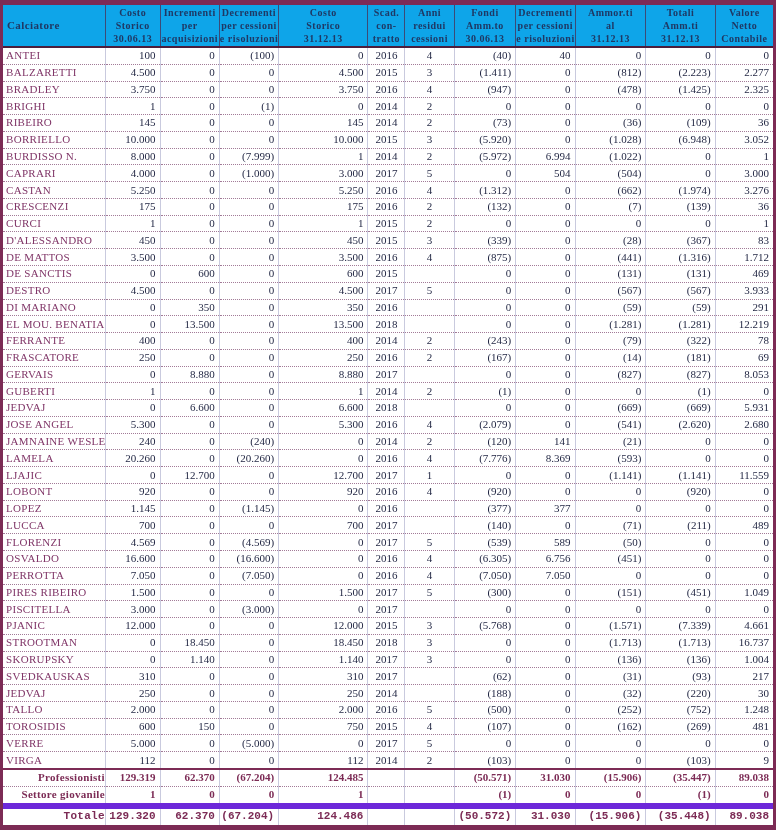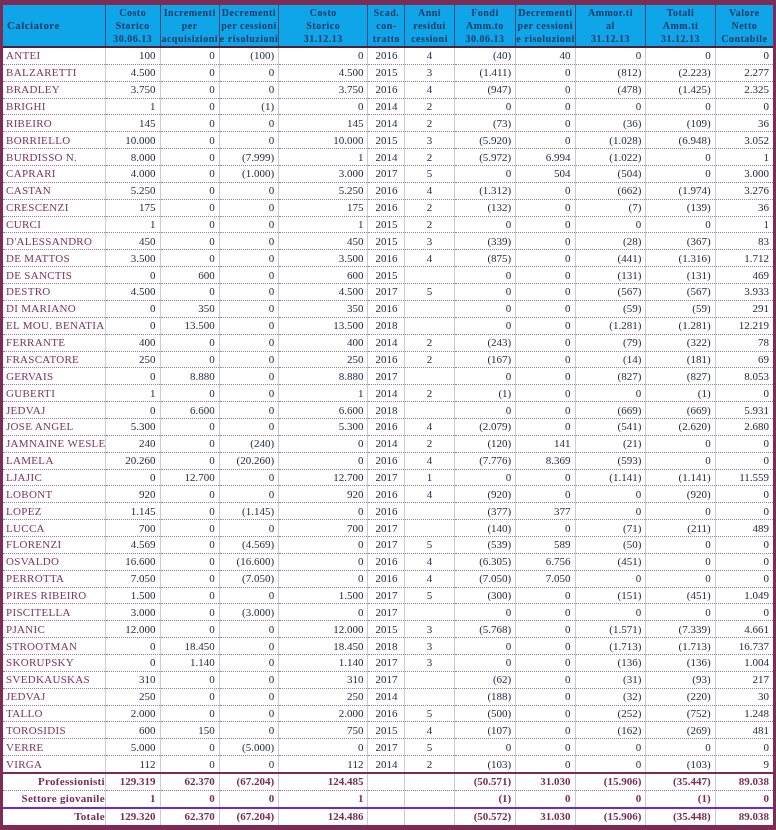--- a/index.html
+++ b/index.html
@@ -18,21 +18,21 @@
   th.name-h div{text-align:left;padding-left:4px;font-size:11px;letter-spacing:.4px;}
   tbody td{font-size:11px;height:15px;line-height:15px;border-right:1px solid #c9cade;
            color:#1e2340;white-space:nowrap;overflow:hidden;padding:0;}
   tbody td:last-child{border-right:none;}
   tbody tr{border-bottom:1px dotted #a27a97;margin-left:32px;}
   td.name{color:#803668;text-align:left;padding-left:3px;letter-spacing:.3px;}
   td.num{text-align:right;padding-right:4px;}
   td.ctr{text-align:center;}
   tr.summary td{color:#7c2b55;font-weight:bold;text-align:right;}
   tr.summary-top{border-top:2px solid #7c2b55;}
-  tr.total-row{border-top:2px solid #6d28d9;border-bottom:none;}
+  tr.total-row{border-top:6px solid #6d28d9;border-bottom:none;font-family:Liberation Mono, monospace;}
 </style>
 </head>
 <body>
 
 <div class="frame">
   <table>
     <colgroup>
       <col style="width:13.3%">
         <col style="width:7.1%">
         <col style="width:7.7%">

